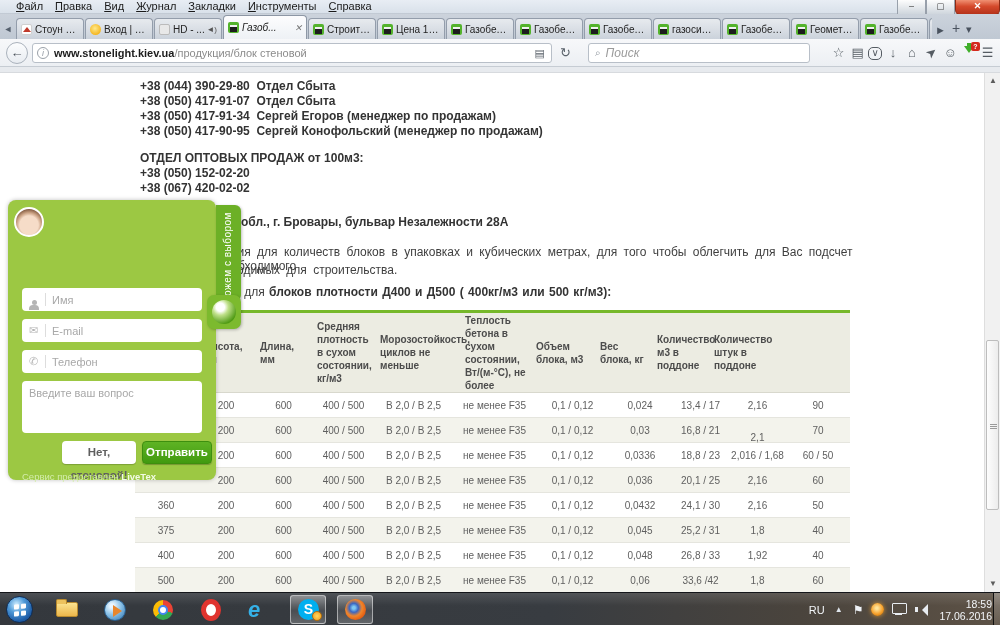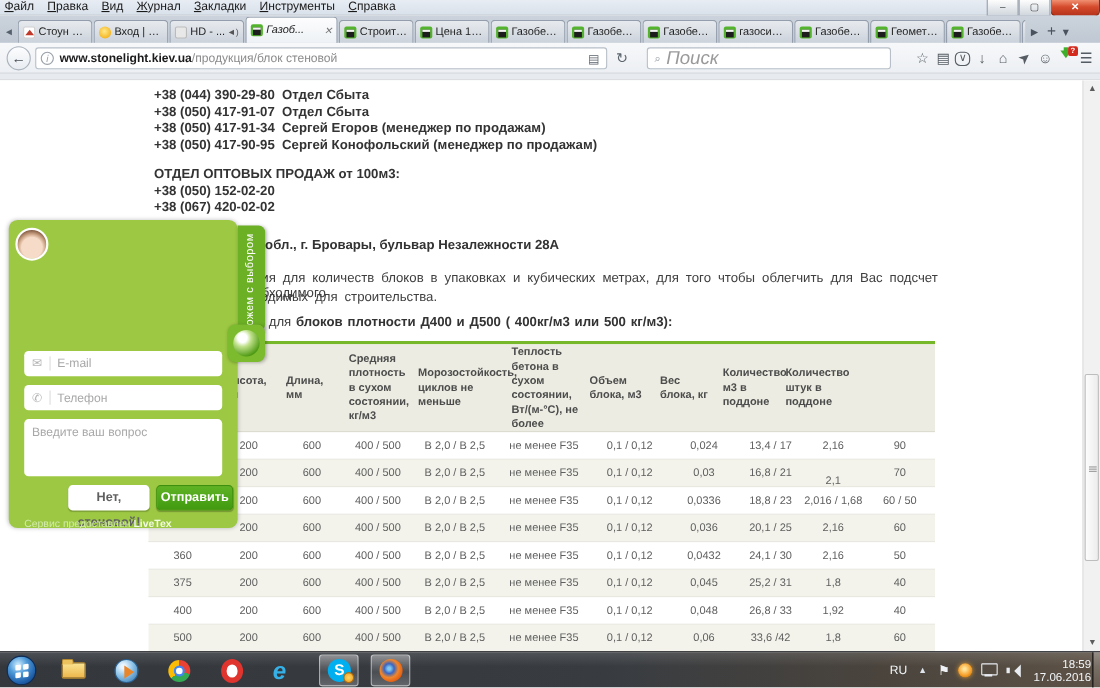--- a/index.html
+++ b/index.html
@@ -2,21 +2,21 @@
 <html><head>
 <meta charset="utf-8">
 <style>
   * { margin:0; padding:0; box-sizing:border-box; }
   html,body { width:1000px; height:625px; overflow:hidden; font-family:"Liberation Sans", sans-serif; }
   .screen { position:relative; width:1000px; height:625px; background:#fff; }
 
   
   .menubar { position:absolute; left:0; top:0; width:1000px; height:14px;
     background:linear-gradient(#e8edf4,#d9e1ea); border-bottom:1px solid #c2cad4;
-    display:flex; align-items:center; padding-left:4px; font-size:11px; color:#1a1a1a; }
+    display:flex; align-items:center; padding-left:16px; font-size:11px; color:#1a1a1a; }
   .menu-item { margin-right:12px; cursor:default; line-height:13px; }
   .menu-item u { text-decoration:underline; }
   .win-controls { position:absolute; right:0; top:0; display:flex; }
   .win-btn { width:29px; height:15px; border:1px solid #98a0ab; border-top:none;
     background:linear-gradient(#fdfdfd,#cfd6dd); color:#444; font-size:9px; line-height:13px;
     text-align:center; }
   .win-btn.close { width:45px; background:linear-gradient(#f09072,#d54a2c 45%,#b5321a);
     color:#fff; font-weight:bold; border-color:#8c2a14; border-radius:0 0 5px 5px; }
 
   .tabbar { position:absolute; left:0; top:14px; width:1000px; height:25px;
@@ -52,21 +52,21 @@
     border:1px solid #b8bfc8; border-radius:3px; display:flex; align-items:center; padding:0 4px; }
   .info-icon { width:12px; height:12px; border:1px solid #9aa1a9; border-radius:50%;
     color:#9aa1a9; font-size:9px; line-height:11px; text-align:center; font-style:italic; margin-right:5px; }
   .url-text { font-size:11px; color:#1c1c1c; white-space:nowrap; flex:1; overflow:hidden; }
   .url-text .path { color:#8b8b8b; }
   .reader-icon { color:#5c646c; font-size:11px; margin:0 2px; }
   .reload-btn { position:absolute; left:560px; top:6px; color:#5c646c; font-size:13px; line-height:16px; }
   .searchbar { position:absolute; left:588px; top:4px; width:222px; height:20px; background:#fff;
     border:1px solid #b8bfc8; border-radius:3px; display:flex; align-items:center; padding:0 6px; }
   .mag-icon { color:#8d949c; font-size:10px; margin-right:5px; }
-  .search-ph { font-size:17px; font-style:italic; color:#9a9a9a; }
+  .search-ph { font-size:12px; font-style:italic; color:#9a9a9a; }
   .nav-actions { position:absolute; left:830px; top:3px; width:166px; height:22px;
     display:flex; align-items:center; justify-content:space-between; }
   .act-icon { color:#555c63; font-size:13px; line-height:22px; text-align:center; width:17px; }
   .pocket-icon { font-size:10px; border:1.5px solid #555c63; border-radius:5px; width:14px; height:13px; line-height:10px; }
   .dl-update { position:relative; width:16px; height:16px; }
   .dl-update .arr { position:absolute; left:3px; top:1px; width:0; height:0;
     border:5px solid transparent; border-top:7px solid #3fae2a; }
   .dl-update .stem { position:absolute; left:6px; top:-2px; width:4px; height:5px; background:#3fae2a; }
   .dl-update .badge { position:absolute; right:-3px; top:-3px; width:9px; height:9px; background:#d42a1e;
     border-radius:2px; color:#fff; font-size:7px; line-height:9px; text-align:center; font-weight:bold; }
@@ -439,20 +439,25 @@
             <div class="td" style="width: 64px;">0,06</div>
             <div class="td" style="width: 57px;">33,6 /42</div>
             <div class="td" style="width: 57px;">1,8</div>
             <div class="td" style="width: 64px;">60</div>
           </div>
         </div>
     </div>
 
     <div class="chat-panel">
       <div class="chat-avatar"></div>
+      <div class="chat-field f-name">
+        <span class="f-icon"><span class="person-ic"></span></span>
+        <span class="f-sep"></span>
+          <span class="f-ph">Имя</span>
+      </div>
       <div class="chat-field f-email">
         <span class="f-icon">✉</span>
         <span class="f-sep"></span>
           <span class="f-ph">E-mail</span>
       </div>
       <div class="chat-field f-phone">
         <span class="f-icon">✆</span>
         <span class="f-sep"></span>
           <span class="f-ph">Телефон</span>
       </div>

